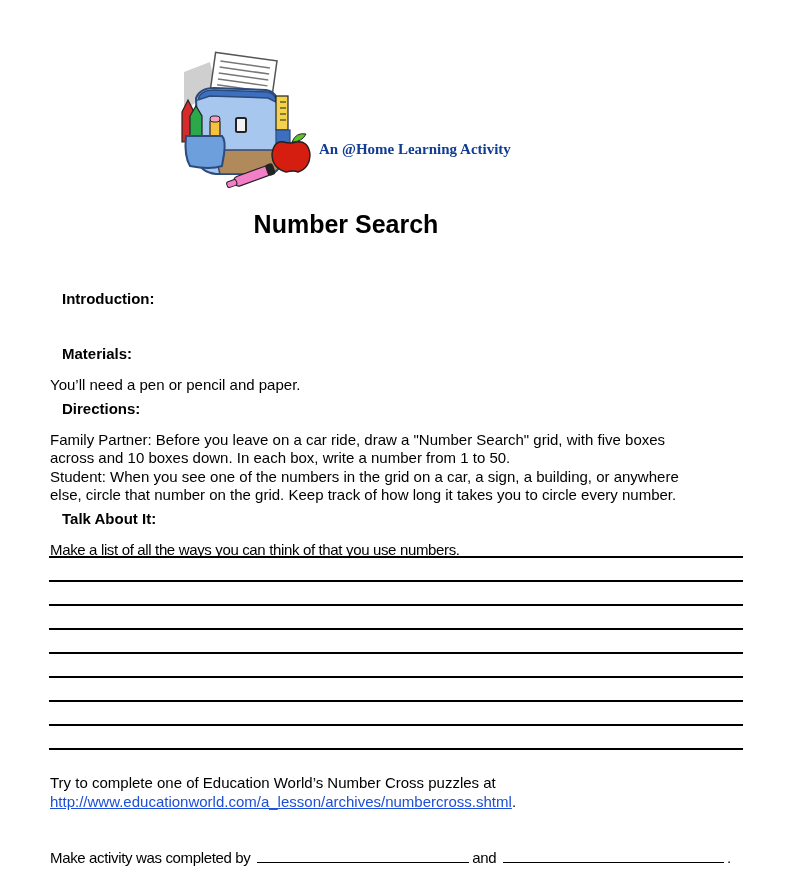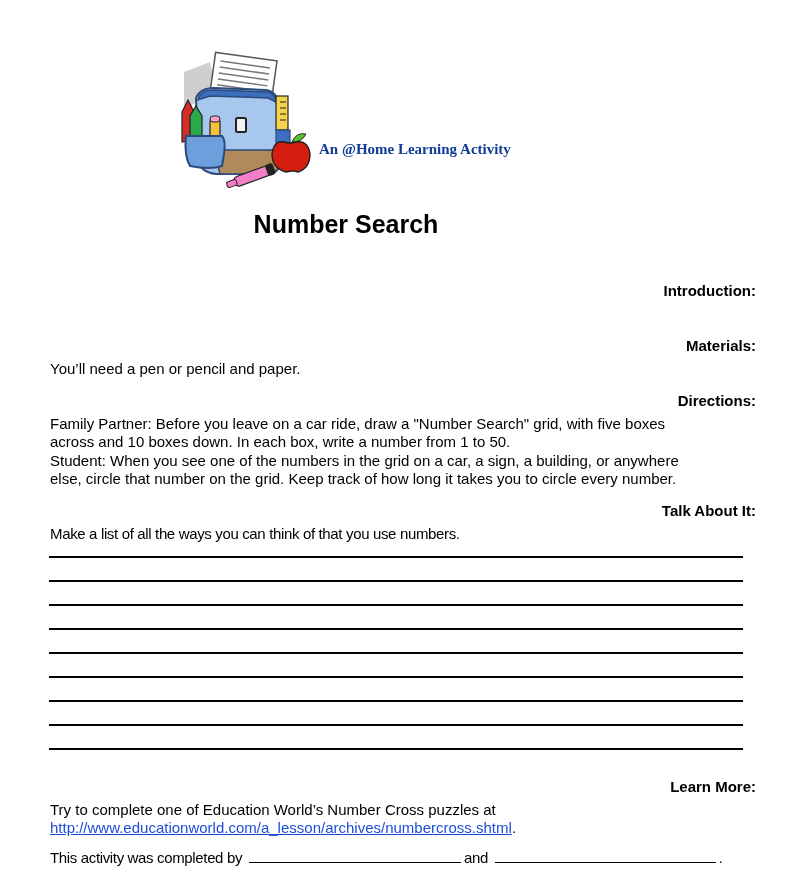--- a/index.html
+++ b/index.html
@@ -71,25 +71,24 @@
       white-space: nowrap;
     }
     .section {
       position: absolute;
       left: 50px;
       width: 710px;
       font-size: 15px;
       line-height: 18.5px;
     }
     .section h2 {
-      margin: 4px;
+      margin: 12px;
       font-size: 15px;
       line-height: 18.5px;
       font-weight: bold;
-      text-align: right;
     }
     .section p {
       margin: 0;
       white-space: nowrap;
     }
     .narrow {
       letter-spacing: -0.35px;
     }
     .rule-lines {
       position: absolute;
@@ -211,24 +210,23 @@
     <div class="rule-line"></div>
     <div class="rule-line"></div>
     <div class="rule-line"></div>
     <div class="rule-line"></div>
     <div class="rule-line"></div>
     <div class="rule-line"></div>
     <div class="rule-line"></div>
   </div>
 
   <div class="section" style="top:774px;">
-    <h2>Learn More:</h2>
     <p>Try to complete one of Education World’s Number Cross puzzles at</p>
     <p><a class="link">http://www.educationworld.com/a_lesson/archives/numbercross.shtml</a><span>.</span></p>
   </div>
 
   <div class="signature">
-    <span>This activity was completed by</span>
+    <span>Make activity was completed by</span>
     <span class="blank blank-1"></span><span>and</span>
     <span class="blank blank-2"></span><span>.</span>
   </div>
 
 </div>
 
 </body></html>

